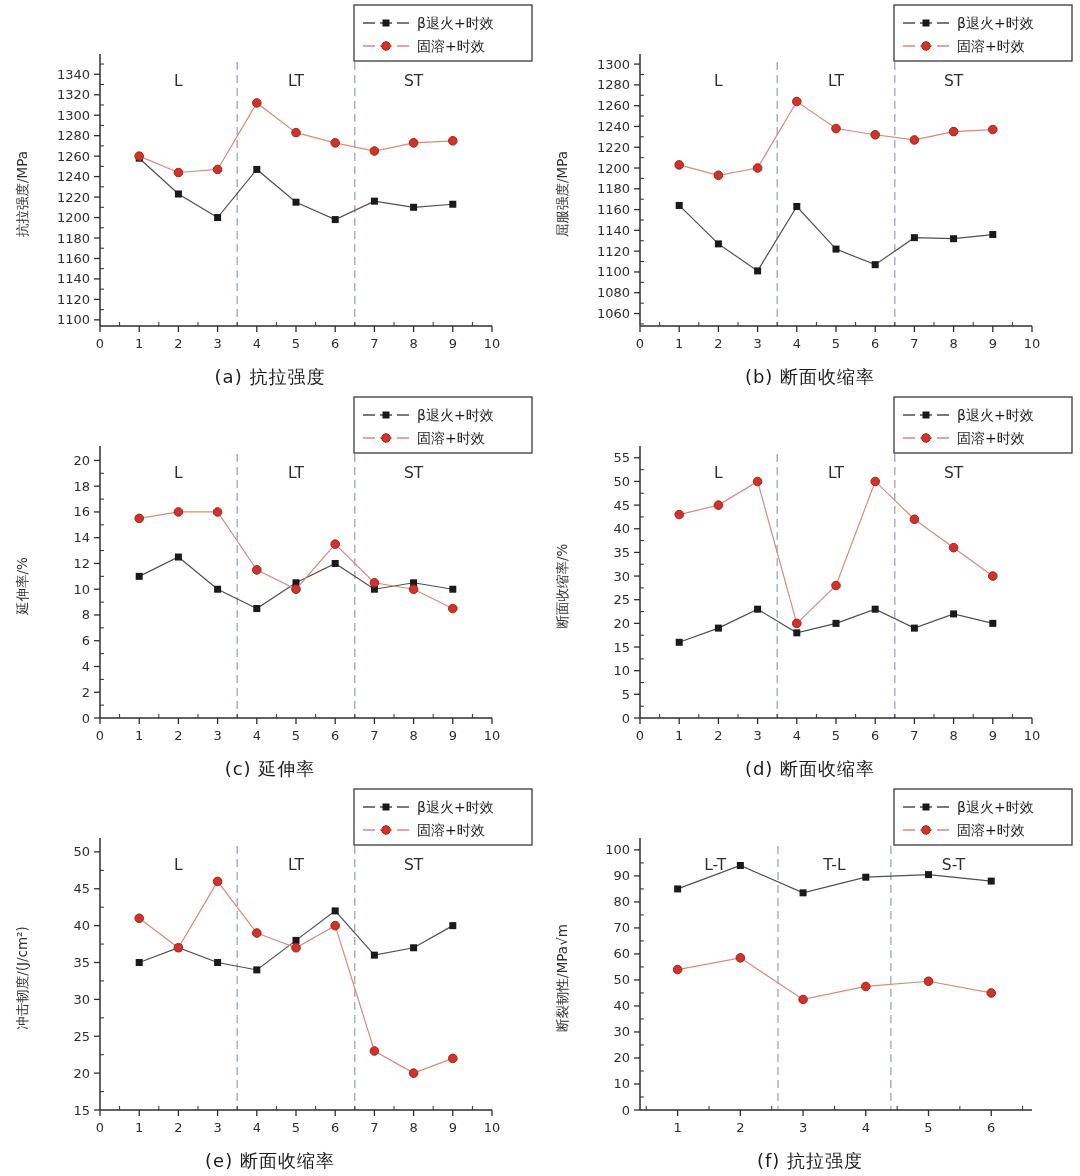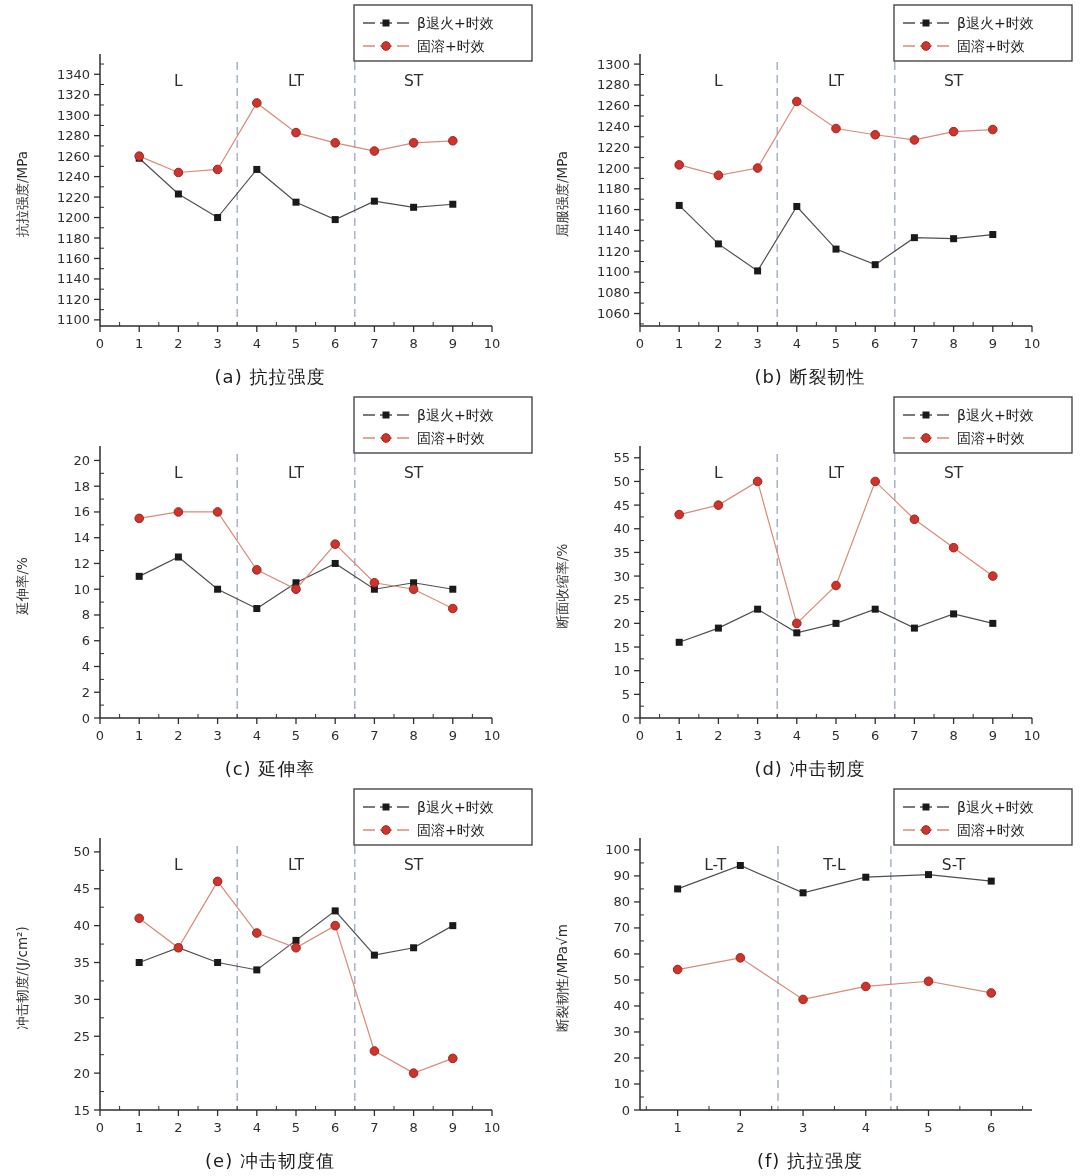--- a/index.html
+++ b/index.html
@@ -226,21 +226,21 @@
         <circle cx="413.6" cy="131.63779527559055" r="4.3" fill="#cf342c" stroke="#9e241e" stroke-width="1"></circle>
         <circle cx="452.8" cy="129.55905511811022" r="4.3" fill="#cf342c" stroke="#9e241e" stroke-width="1"></circle>
         <rect x="354" y="5" width="178" height="56" fill="#ffffff" stroke="#3a3a3a" stroke-width="1.3"></rect>
         <line x1="363" y1="23" x2="409" y2="23" stroke="#4f4f4f" stroke-width="1.3" stroke-dasharray="12,5"></line>
         <rect x="382.5" y="19.5" width="7" height="7" fill="#1a1a1a"></rect>
         <text x="417" y="28" font-size="14" fill="#1c1c1c">β退火+时效</text>
         <line x1="363" y1="46" x2="409" y2="46" stroke="#d98a79" stroke-width="1.3" stroke-dasharray="12,5"></line>
         <circle cx="386" cy="46" r="4.3" fill="#cf342c" stroke="#9e241e" stroke-width="1"></circle>
         <text x="417" y="51" font-size="14" fill="#1c1c1c">固溶+时效</text>
       </svg>
-    <figcaption>(b) 断裂韧性</figcaption>
+    <figcaption>(b) 断面收缩率</figcaption>
   </figure>
   <figure>
     <svg viewBox="0 0 540 364">
         <line x1="237.2" y1="62" x2="237.2" y2="326" stroke="#9aa6c2" stroke-width="1.3" stroke-dasharray="8,5"></line>
         <line x1="354.8" y1="62" x2="354.8" y2="326" stroke="#9aa6c2" stroke-width="1.3" stroke-dasharray="8,5"></line>
         <text x="178.4" y="86" text-anchor="middle" font-size="15.5" fill="#2e2e2e">L</text>
         <text x="296" y="86" text-anchor="middle" font-size="15.5" fill="#2e2e2e">LT</text>
         <text x="413.6" y="86" text-anchor="middle" font-size="15.5" fill="#2e2e2e">ST</text>
         <line x1="100" y1="54" x2="100" y2="326" stroke="#2e2e2e" stroke-width="1.5"></line>
         <line x1="100" y1="326" x2="492" y2="326" stroke="#2e2e2e" stroke-width="1.5"></line>
@@ -437,21 +437,21 @@
         <circle cx="413.6" cy="155.67741935483872" r="4.3" fill="#cf342c" stroke="#9e241e" stroke-width="1"></circle>
         <circle cx="452.8" cy="184.06451612903223" r="4.3" fill="#cf342c" stroke="#9e241e" stroke-width="1"></circle>
         <rect x="354" y="5" width="178" height="56" fill="#ffffff" stroke="#3a3a3a" stroke-width="1.3"></rect>
         <line x1="363" y1="23" x2="409" y2="23" stroke="#4f4f4f" stroke-width="1.3" stroke-dasharray="12,5"></line>
         <rect x="382.5" y="19.5" width="7" height="7" fill="#1a1a1a"></rect>
         <text x="417" y="28" font-size="14" fill="#1c1c1c">β退火+时效</text>
         <line x1="363" y1="46" x2="409" y2="46" stroke="#d98a79" stroke-width="1.3" stroke-dasharray="12,5"></line>
         <circle cx="386" cy="46" r="4.3" fill="#cf342c" stroke="#9e241e" stroke-width="1"></circle>
         <text x="417" y="51" font-size="14" fill="#1c1c1c">固溶+时效</text>
       </svg>
-    <figcaption>(d) 冲击韧度</figcaption>
+    <figcaption>(d) 断面收缩率</figcaption>
   </figure>
   <figure>
     <svg viewBox="0 0 540 364">
         <line x1="237.2" y1="62" x2="237.2" y2="326" stroke="#9aa6c2" stroke-width="1.3" stroke-dasharray="8,5"></line>
         <line x1="354.8" y1="62" x2="354.8" y2="326" stroke="#9aa6c2" stroke-width="1.3" stroke-dasharray="8,5"></line>
         <text x="178.4" y="86" text-anchor="middle" font-size="15.5" fill="#2e2e2e">L</text>
         <text x="296" y="86" text-anchor="middle" font-size="15.5" fill="#2e2e2e">LT</text>
         <text x="413.6" y="86" text-anchor="middle" font-size="15.5" fill="#2e2e2e">ST</text>
         <line x1="100" y1="54" x2="100" y2="326" stroke="#2e2e2e" stroke-width="1.5"></line>
         <line x1="100" y1="326" x2="492" y2="326" stroke="#2e2e2e" stroke-width="1.5"></line>
@@ -532,21 +532,21 @@
         <circle cx="413.6" cy="289.12849162011173" r="4.3" fill="#cf342c" stroke="#9e241e" stroke-width="1"></circle>
         <circle cx="452.8" cy="274.37988826815644" r="4.3" fill="#cf342c" stroke="#9e241e" stroke-width="1"></circle>
         <rect x="354" y="5" width="178" height="56" fill="#ffffff" stroke="#3a3a3a" stroke-width="1.3"></rect>
         <line x1="363" y1="23" x2="409" y2="23" stroke="#4f4f4f" stroke-width="1.3" stroke-dasharray="12,5"></line>
         <rect x="382.5" y="19.5" width="7" height="7" fill="#1a1a1a"></rect>
         <text x="417" y="28" font-size="14" fill="#1c1c1c">β退火+时效</text>
         <line x1="363" y1="46" x2="409" y2="46" stroke="#d98a79" stroke-width="1.3" stroke-dasharray="12,5"></line>
         <circle cx="386" cy="46" r="4.3" fill="#cf342c" stroke="#9e241e" stroke-width="1"></circle>
         <text x="417" y="51" font-size="14" fill="#1c1c1c">固溶+时效</text>
       </svg>
-    <figcaption>(e) 冲击韧度值</figcaption>
+    <figcaption>(e) 断面收缩率</figcaption>
   </figure>
   <figure>
     <svg viewBox="0 0 540 364">
         <line x1="237.984" y1="62" x2="237.984" y2="326" stroke="#9aa6c2" stroke-width="1.3" stroke-dasharray="8,5"></line>
         <line x1="350.88" y1="62" x2="350.88" y2="326" stroke="#9aa6c2" stroke-width="1.3" stroke-dasharray="8,5"></line>
         <text x="175.264" y="86" text-anchor="middle" font-size="15.5" fill="#2e2e2e">L-T</text>
         <text x="294.432" y="86" text-anchor="middle" font-size="15.5" fill="#2e2e2e">T-L</text>
         <text x="413.6" y="86" text-anchor="middle" font-size="15.5" fill="#2e2e2e">S-T</text>
         <line x1="100" y1="54" x2="100" y2="326" stroke="#2e2e2e" stroke-width="1.5"></line>
         <line x1="100" y1="326" x2="492" y2="326" stroke="#2e2e2e" stroke-width="1.5"></line>

